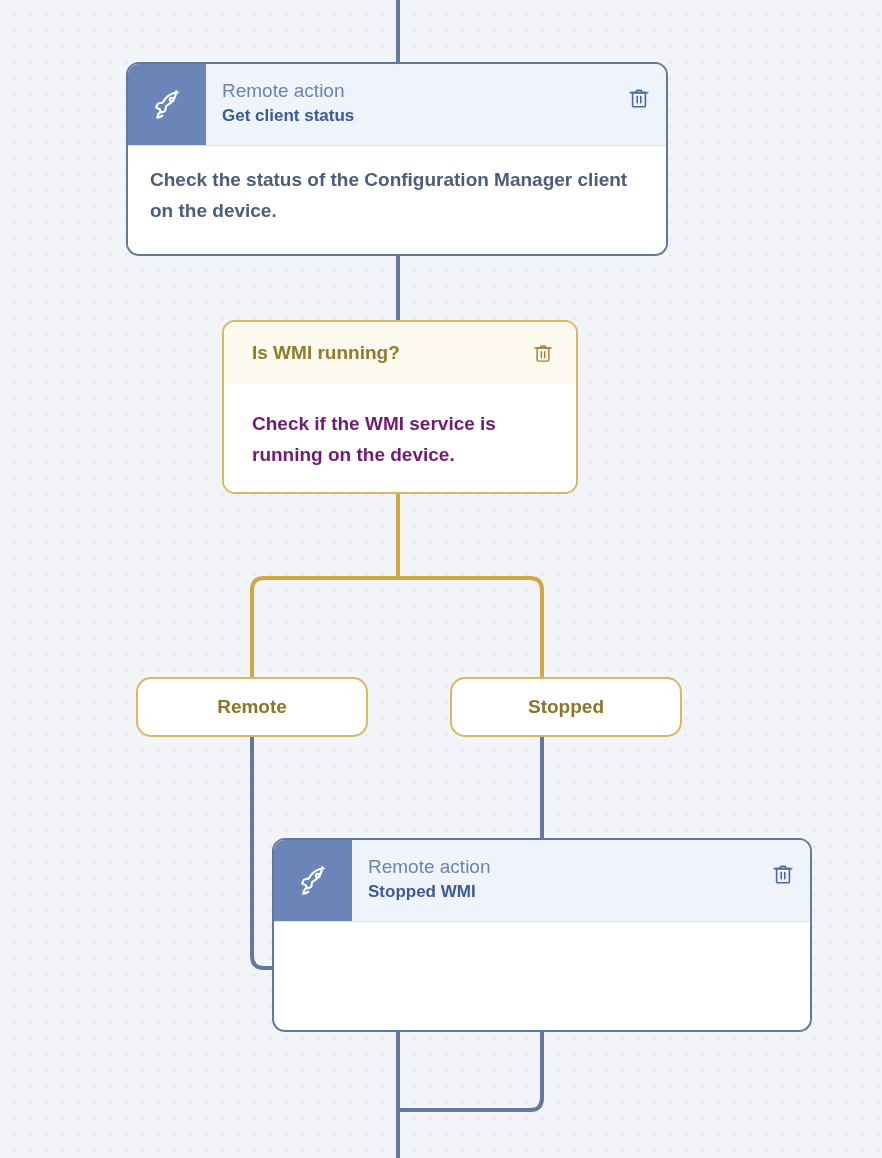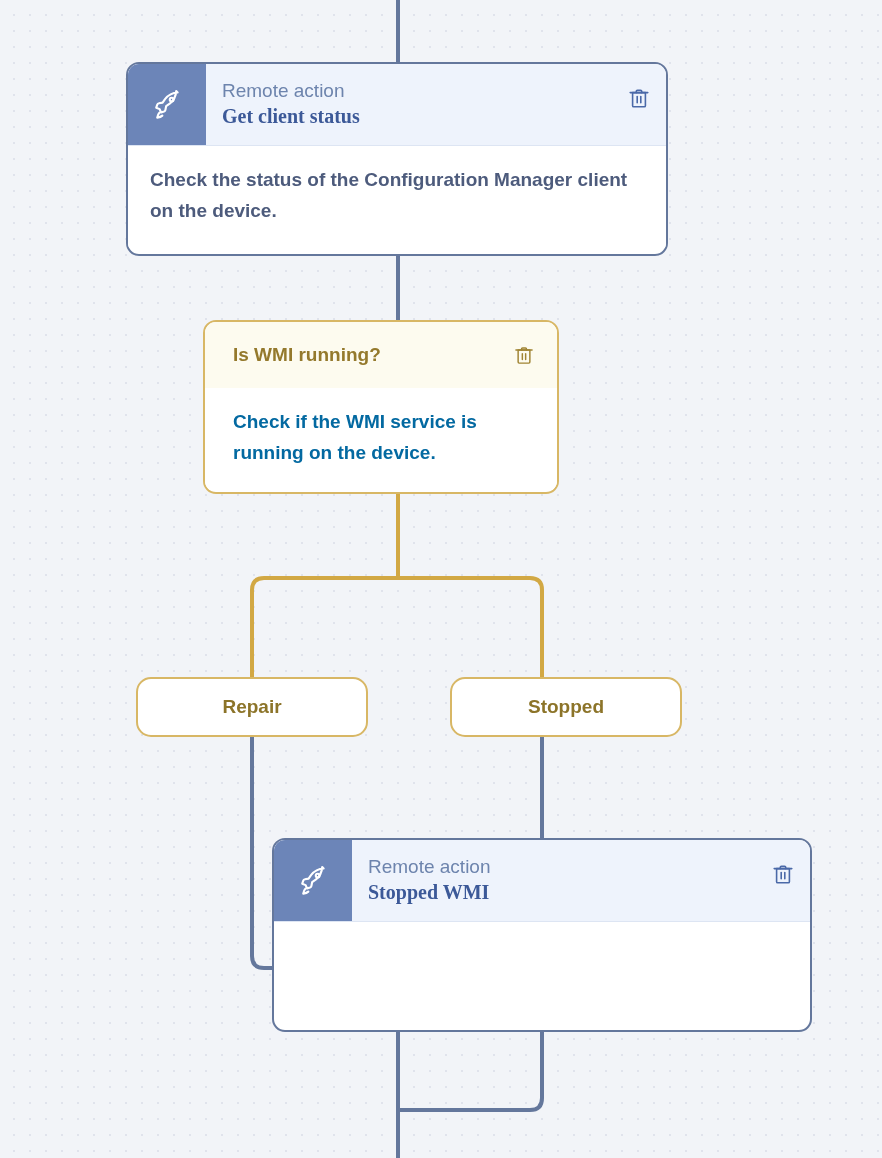--- a/index.html
+++ b/index.html
@@ -87,26 +87,25 @@
     min-width: 0;
   }
   .kind-label {
     font-size: 19px;
     line-height: 25px;
     color: #6d84ad;
     font-weight: 400;
     white-space: nowrap;
   }
   .node-title {
-    font-size: 20px;
+    font-size: 17px;
     line-height: 26px;
     color: #3c5998;
     font-weight: 700;
     white-space: nowrap;
-    font-family: Liberation Serif, serif;
   }
   .delete-btn {
     flex: 0 0 auto;
     width: 54px;
     display: flex;
     align-items: flex-start;
     justify-content: center;
     padding-top: 22px;
     cursor: pointer;
   }
@@ -145,25 +144,25 @@
   }
   .decision-del {
     flex: 0 0 auto;
     width: 34px;
     display: flex;
     align-items: center;
     justify-content: center;
     cursor: pointer;
   }
   .decision-body {
-    padding: 18px 26px 22px 28px;
+    padding: 24px 26px 22px 28px;
     font-size: 19px;
     line-height: 31px;
     font-weight: 700;
-    color: #0369a1;
+    color: #701a75;
     background: #ffffff;
   }
 
   
   .branch-pill {
     border: 2px solid #d8b765;
     border-radius: 15px;
     background: #ffffff;
     display: flex;
     align-items: center;
@@ -219,38 +218,38 @@
           <path d="M9.3 6.1V4.8c0-.6.5-1.1 1.1-1.1h3.2c.6 0 1.1.5 1.1 1.1v1.3"></path>
           <path d="M5.6 6.1h12.8v13.1c0 .6-.5 1.1-1.1 1.1H6.7c-.6 0-1.1-.5-1.1-1.1z"></path>
           <path d="M10.2 10v6.3"></path>
           <path d="M13.8 10v6.3"></path>
         </svg>
       </div>
     </div>
     <div class="card-body">Check the status of the Configuration Manager client on the device.</div>
   </div>
 
-  <div class="node decision-card" style="left:203px; top:320px; width:356px; height:174px;">
+  <div class="node decision-card" style="left:222px; top:320px; width:356px; height:174px;">
     <div class="decision-head">
       <div class="decision-title">Is WMI running?</div>
       <div class="decision-del">
         <svg width="22" height="23" viewBox="0 0 24 24" fill="none" stroke="#a08433" stroke-width="1.6" stroke-linecap="round" stroke-linejoin="round">
           <path d="M3.2 6.1h17.6"></path>
           <path d="M9.3 6.1V4.8c0-.6.5-1.1 1.1-1.1h3.2c.6 0 1.1.5 1.1 1.1v1.3"></path>
           <path d="M5.6 6.1h12.8v13.1c0 .6-.5 1.1-1.1 1.1H6.7c-.6 0-1.1-.5-1.1-1.1z"></path>
           <path d="M10.2 10v6.3"></path>
           <path d="M13.8 10v6.3"></path>
         </svg>
       </div>
     </div>
     <div class="decision-body">Check if the WMI service is running on the device.</div>
   </div>
 
   <div class="node branch-pill" style="left:136px; top:677px; width:232px; height:60px;">
-    <span>Repair</span>
+    <span>Remote</span>
   </div>
 
   <div class="node branch-pill" style="left:450px; top:677px; width:232px; height:60px;">
     <span>Stopped</span>
   </div>
 
   <div class="node action-card" style="left:272px; top:838px; width:540px; height:194px;">
     <div class="action-head">
       <div class="icon-strip">
         <svg width="34" height="34" viewBox="0 0 24 24" fill="none" stroke="#ffffff" stroke-width="1.5" stroke-linecap="round" stroke-linejoin="round">

